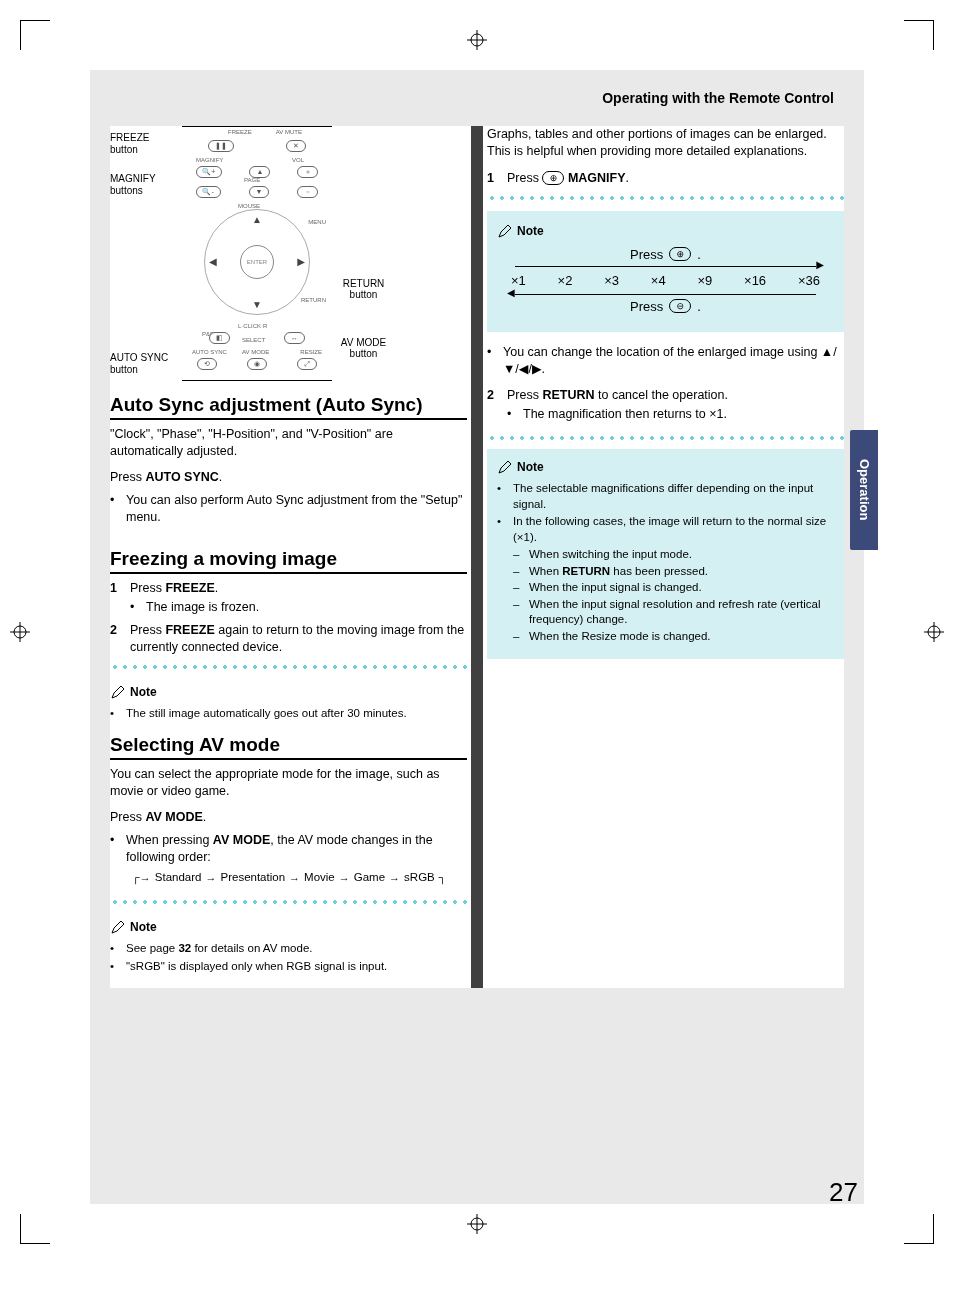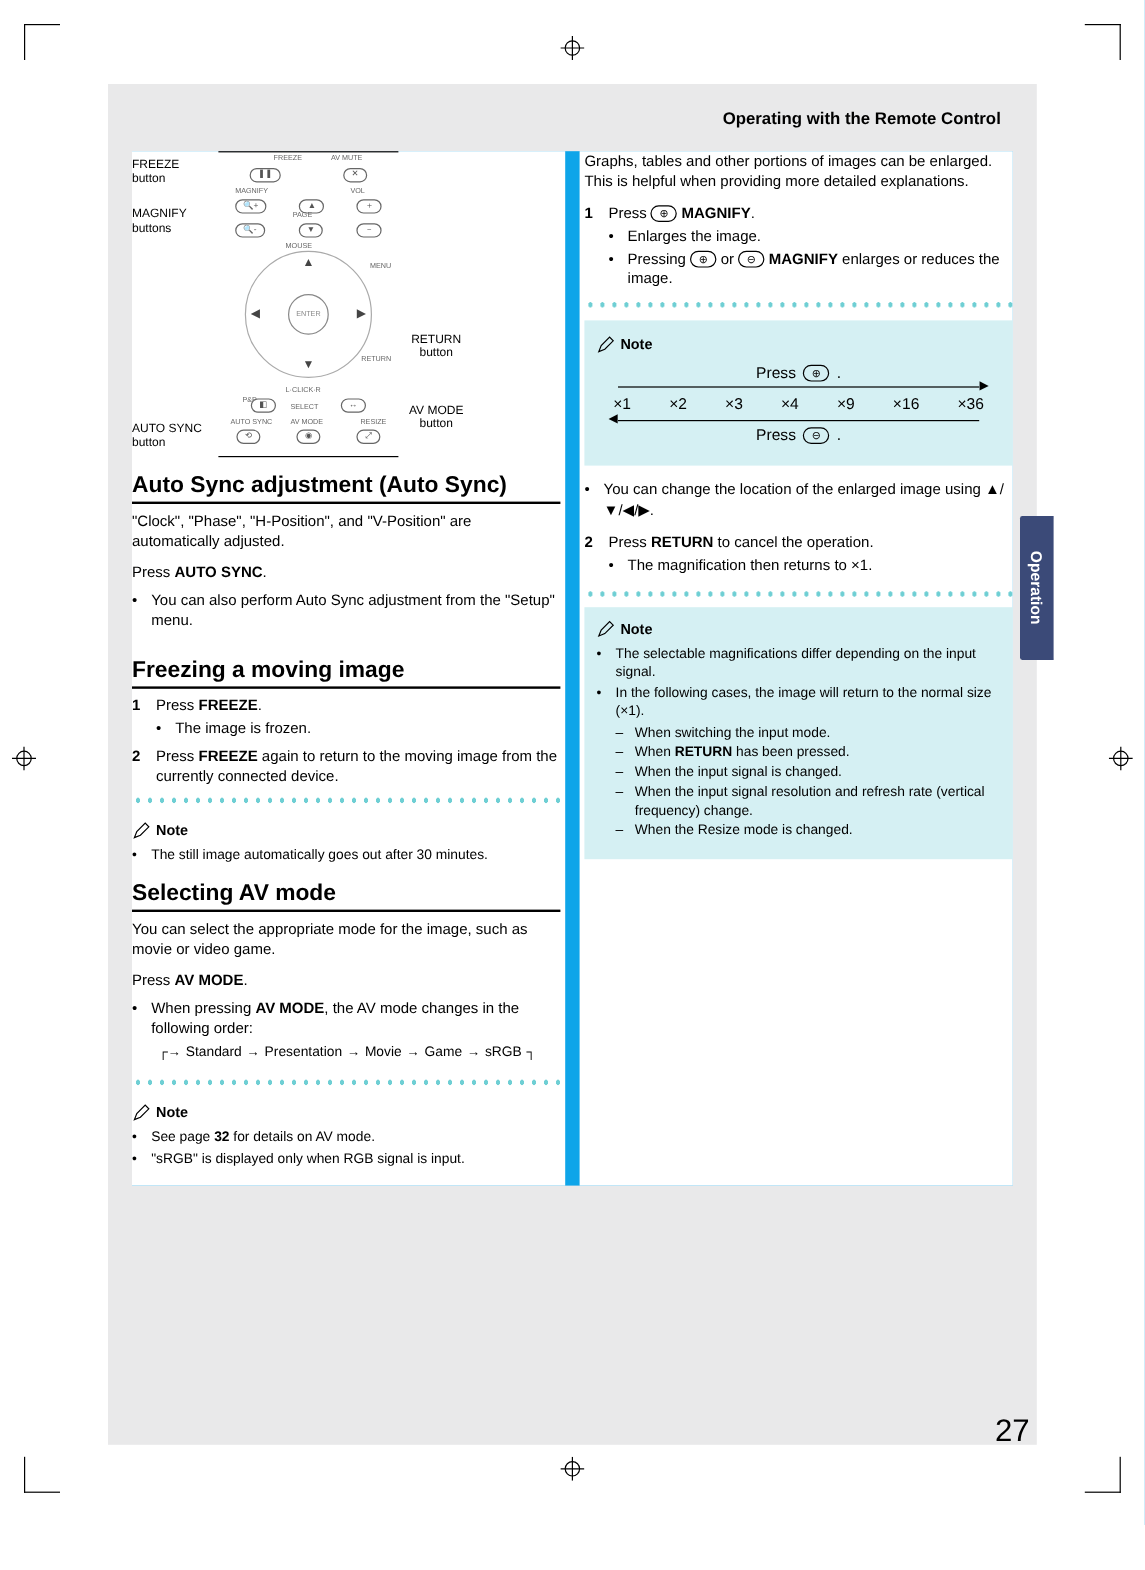--- a/index.html
+++ b/index.html
@@ -45,21 +45,21 @@
   .breadcrumb {
     font-size: 14px;
     font-weight: bold;
     text-align: right;
     padding-right: 10px;
     margin-bottom: 20px;
   }
   .cols {
     display: flex;
     gap: 12px;
-    background: #0ea5e9;
+    background: #404040;
     padding: 0;
   }
   
   .col {
     flex: 1;
     min-width: 0;
     background: #fff;
   }
   .col.left { padding-right: 4px; }
   .col.right { padding-left: 4px; }
@@ -425,30 +425,20 @@
 
       <div class="col right">
 
         <p class="body">Graphs, tables and other portions of images can be enlarged. This is helpful when providing more detailed explanations.</p>
 
         <ol class="steps">
           <li>
             <span class="num">1</span>
             <div>
               <span>Press </span><span class="icon-pill">⊕</span><b> MAGNIFY</b><span>.</span>
-              <ul class="bullets">
-                <li>
-                    <span>Enlarges the image.</span>
-                  </li>
-                <li>
-                    <span>
-                  <span>Pressing </span><span class="icon-pill">⊕</span><span> or </span><span class="icon-pill">⊖</span><b> MAGNIFY</b><span> enlarges or reduces the image.</span>
-                </span>
-                  </li>
-              </ul>
             </div>
           </li>
         </ol>
 
         <div class="note-dotline"></div>
         <div class="magnify-diagram">
           <div class="note-label">
             <span class="pen-icon">
               <svg viewBox="0 0 16 16">
                   <path d="M2 14 L4 9 L11 2 L14 5 L7 12 L2 14 Z" fill="none" stroke="#000"></path>

